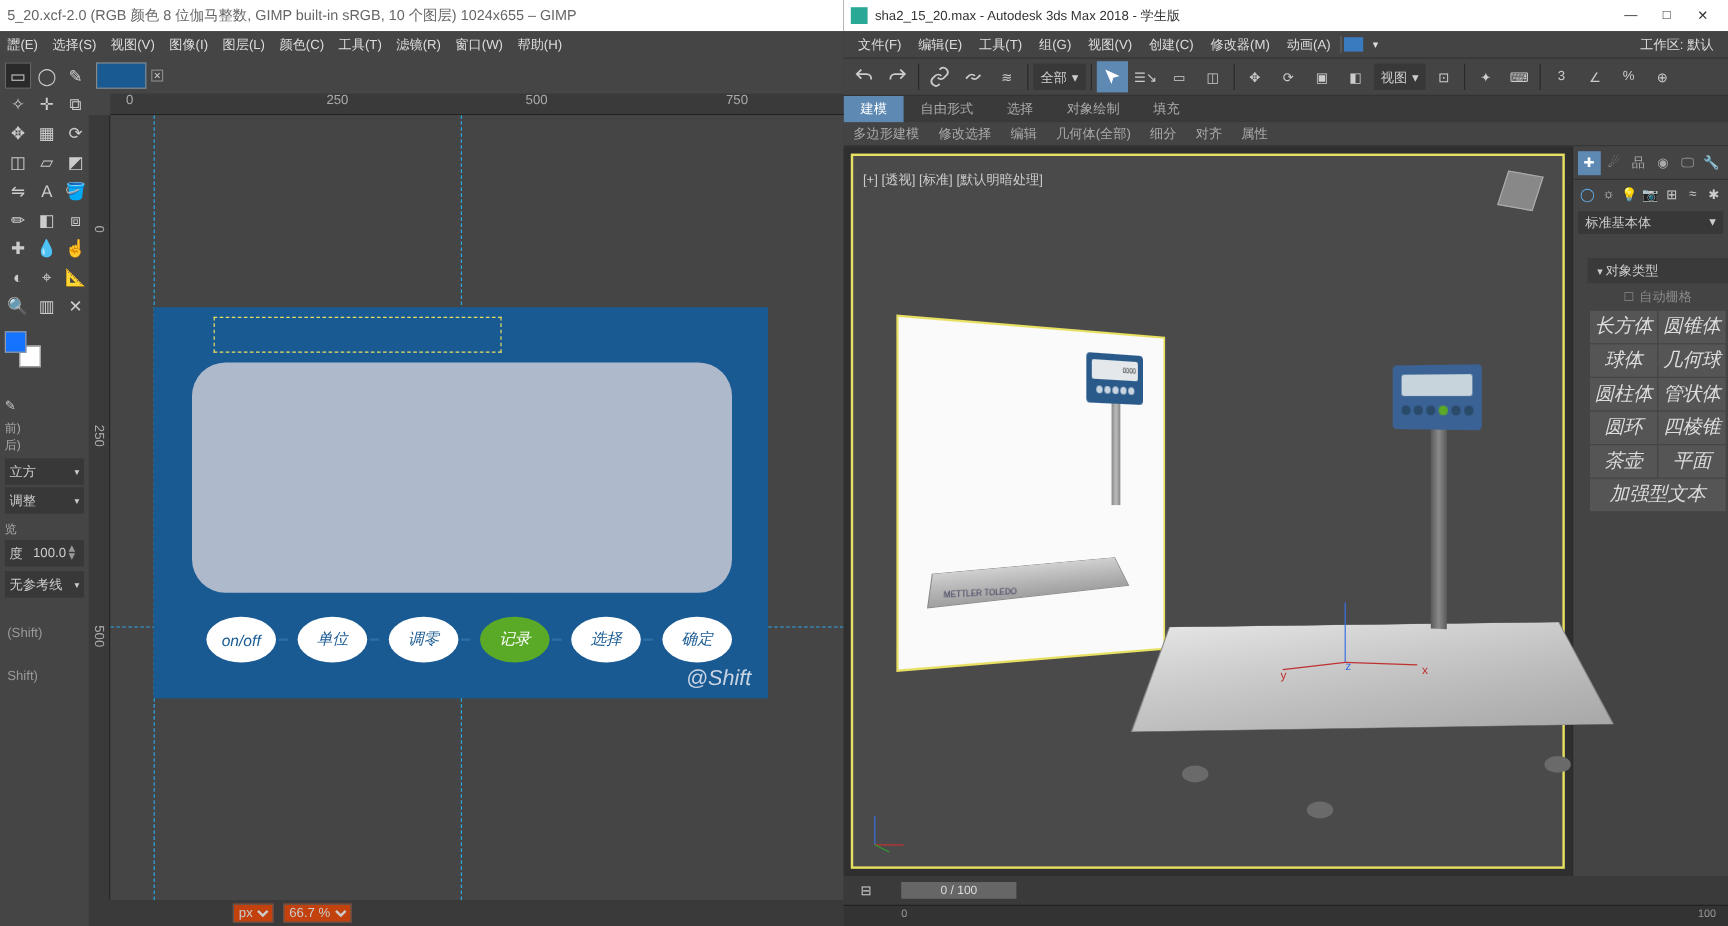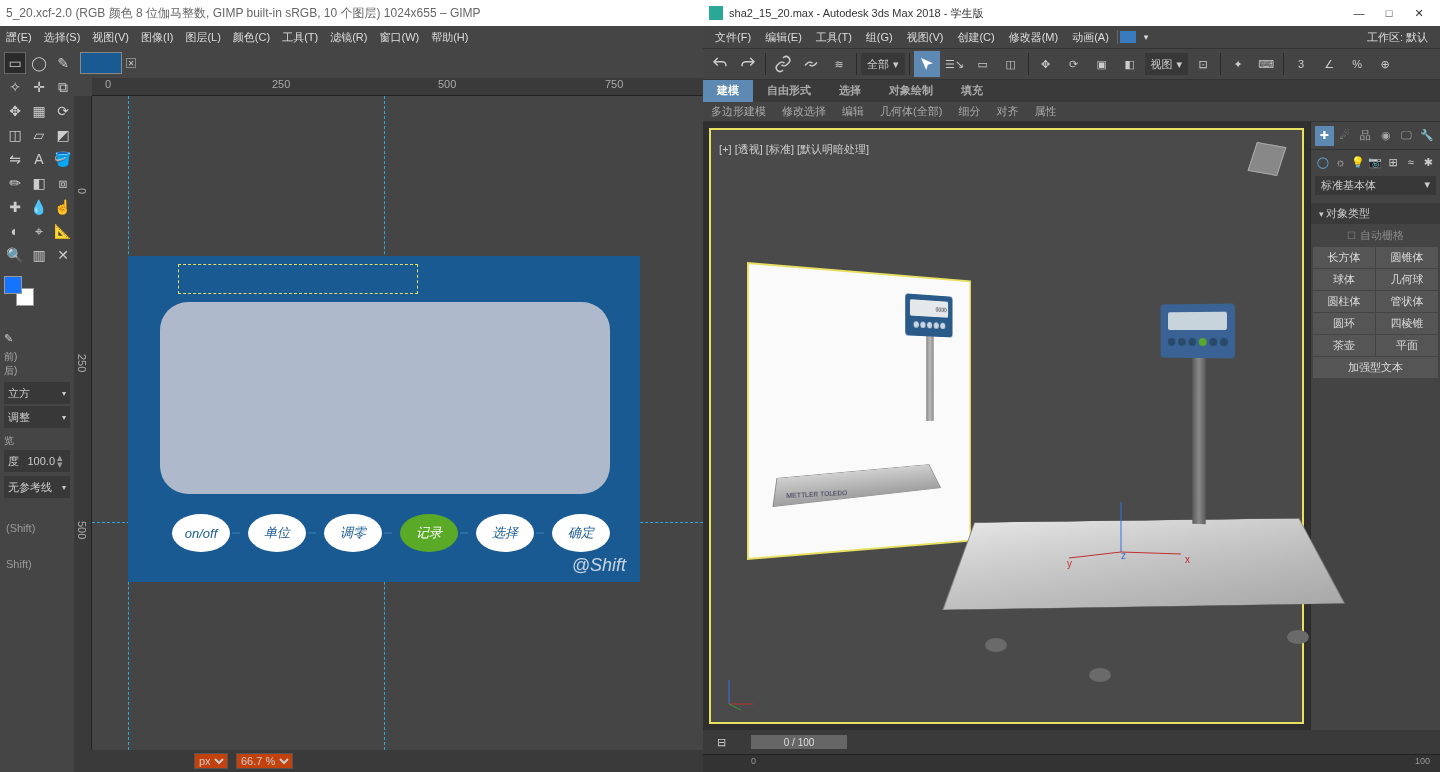--- a/index.html
+++ b/index.html
@@ -56,21 +56,21 @@
 .max-menu { height: 22px; background: #444; color: #ddd; display: flex; align-items: center; gap: 2px; padding: 0 6px; }
 .max-menu span { padding: 2px 6px; cursor: pointer; white-space: nowrap; }
 .max-menu .sep { width: 1px; height: 14px; background: #666; }
 .max-menu .usericon { width: 16px; height: 12px; background: #3a7abf; }
 .max-toolbar { height: 32px; background: #444; border-top: 1px solid #333; border-bottom: 1px solid #333; display: flex; align-items: center; gap: 2px; padding: 0 4px; }
 .tb { width: 26px; height: 26px; display: flex; align-items: center; justify-content: center; color: #ccc; cursor: pointer; }
 .tb.active { background: #5d89b3; }
 .tb svg { width: 18px; height: 18px; }
 .tb-sep { width: 1px; height: 22px; background: #2a2a2a; margin: 0 2px; }
 .tb-dd { height: 22px; background: #383838; color: #ccc; padding: 0 6px; display: flex; align-items: center; gap: 4px; font-size: 10px; }
-.max-ribbon { height: 22px; background: #3a3a3a; display: flex; font-weight: bold; }
+.max-ribbon { height: 22px; background: #3a3a3a; display: flex; }
 .rib-tab { padding: 3px 14px; color: #aaa; cursor: pointer; font-size: 11px; }
 .rib-tab.active { background: #5d89b3; color: #fff; }
 .max-ribbon2 { height: 20px; background: #444; display: flex; color: #aaa; font-size: 10px; border-bottom: 1px solid #333; }
 .rib2 { padding: 2px 8px; }
 .max-body { flex: 1; display: flex; }
 .max-view { flex: 1; background: #2f2f2f; position: relative; padding: 4px; }
 .vp { position: absolute; left: 6px; top: 6px; right: 6px; bottom: 6px; background: #4a4a4a; border: 2px solid #e8e060; }
 .vp-label { position: absolute; left: 8px; top: 12px; color: #ccc; font-size: 11px; }
 .vp-cube { position: absolute; right: 14px; top: 10px; width: 42px; height: 42px; }
 .vp-cube .cube { width: 30px; height: 30px; background: #888; margin: 4px auto; transform: rotate(10deg) skew(-8deg); border: 1px solid #aaa; }
@@ -98,26 +98,26 @@
 .max-track { height: 18px; background: #333; border-top: 1px solid #222; position: relative; }
 .max-track .num { position: absolute; bottom: 6px; color: #999; font-size: 9px; }
 .max-cmd { width: 130px; background: #444; display: flex; flex-direction: column; border-left: 1px solid #2a2a2a; }
 .cmd-tabs { height: 28px; display: flex; align-items: center; gap: 2px; padding: 0 4px; border-bottom: 1px solid #333; }
 .cmd-tab { width: 20px; height: 20px; display: flex; align-items: center; justify-content: center; color: #aaa; }
 .cmd-tab.active { background: #5d89b3; color: #fff; }
 .cmd-cats { height: 24px; display: flex; align-items: center; gap: 2px; padding: 0 4px; }
 .cmd-cat { width: 18px; height: 18px; color: #ccc; display: flex; align-items: center; justify-content: center; }
 .cmd-cat.active { color: #60b0f0; }
 .cmd-dd { margin: 2px 4px; background: #383838; color: #ccc; padding: 2px 6px; font-size: 10px; display: flex; justify-content: space-between; }
-.cmd-roll { margin: 6px 0; }
+.cmd-roll { margin: 18px 0; padding-left: 12px; }
 .cmd-roll-h { background: #3a3a3a; color: #ccc; padding: 3px 8px; font-size: 11px; }
 .cmd-roll-h::before { content: "▾ "; font-size: 9px; }
 .cmd-check { padding: 4px 8px; color: #888; font-size: 10px; display: flex; align-items: center; gap: 4px; justify-content: center; }
 .cmd-btns { display: grid; grid-template-columns: 1fr 1fr; gap: 1px; padding: 0 2px; }
-.cmd-btn { background: #555; color: #ddd; text-align: center; padding: 3px 0; font-size: 11px; cursor: pointer; }
+.cmd-btn { background: #555; color: #ddd; text-align: center; padding: 3px 0; font-size: 16px; cursor: pointer; font-style: italic; }
 .cmd-name { margin: 2px 4px; background: #383838; color: #ccc; padding: 3px 6px; font-size: 10px; }
 </style>
 </head>
 <body>
 
 <div class="gimp">
   <div class="gimp-title">5_20.xcf-2.0 (RGB 颜色 8 位伽马整数, GIMP built-in sRGB, 10 个图层) 1024x655 – GIMP</div>
   <div class="gimp-menu">
     <span>䜀(E)</span>
     <span>选择(S)</span>

